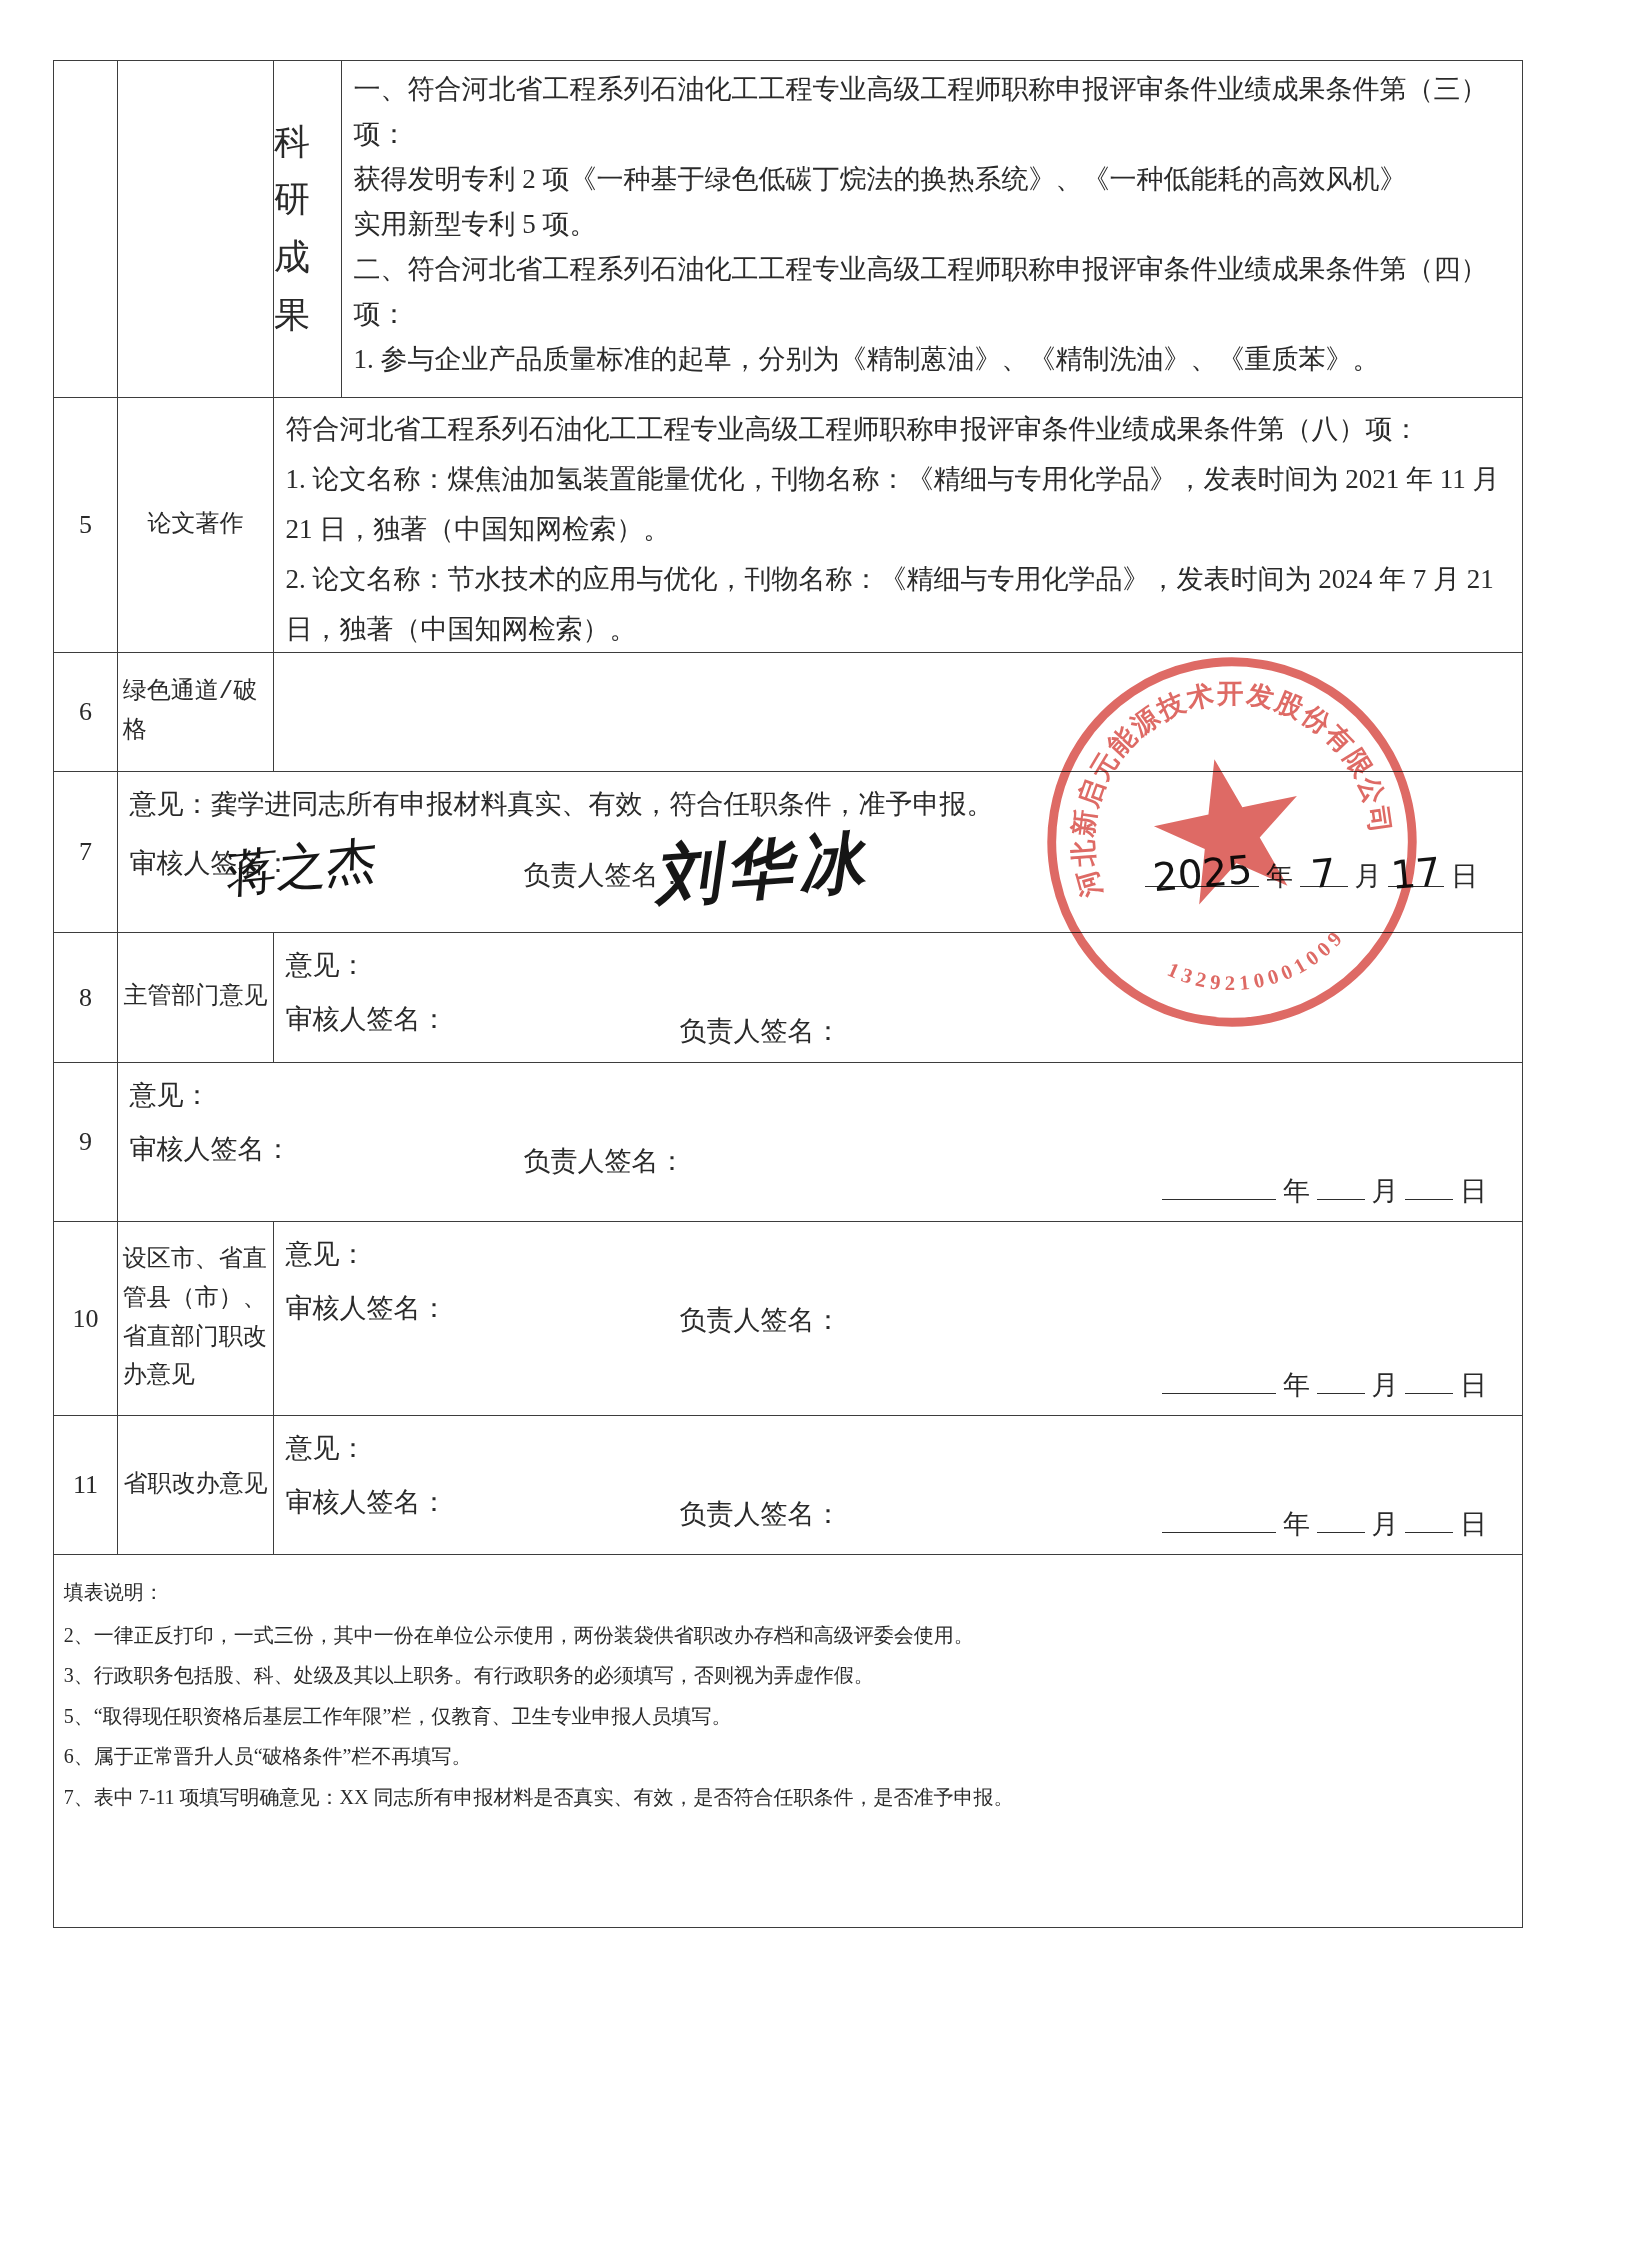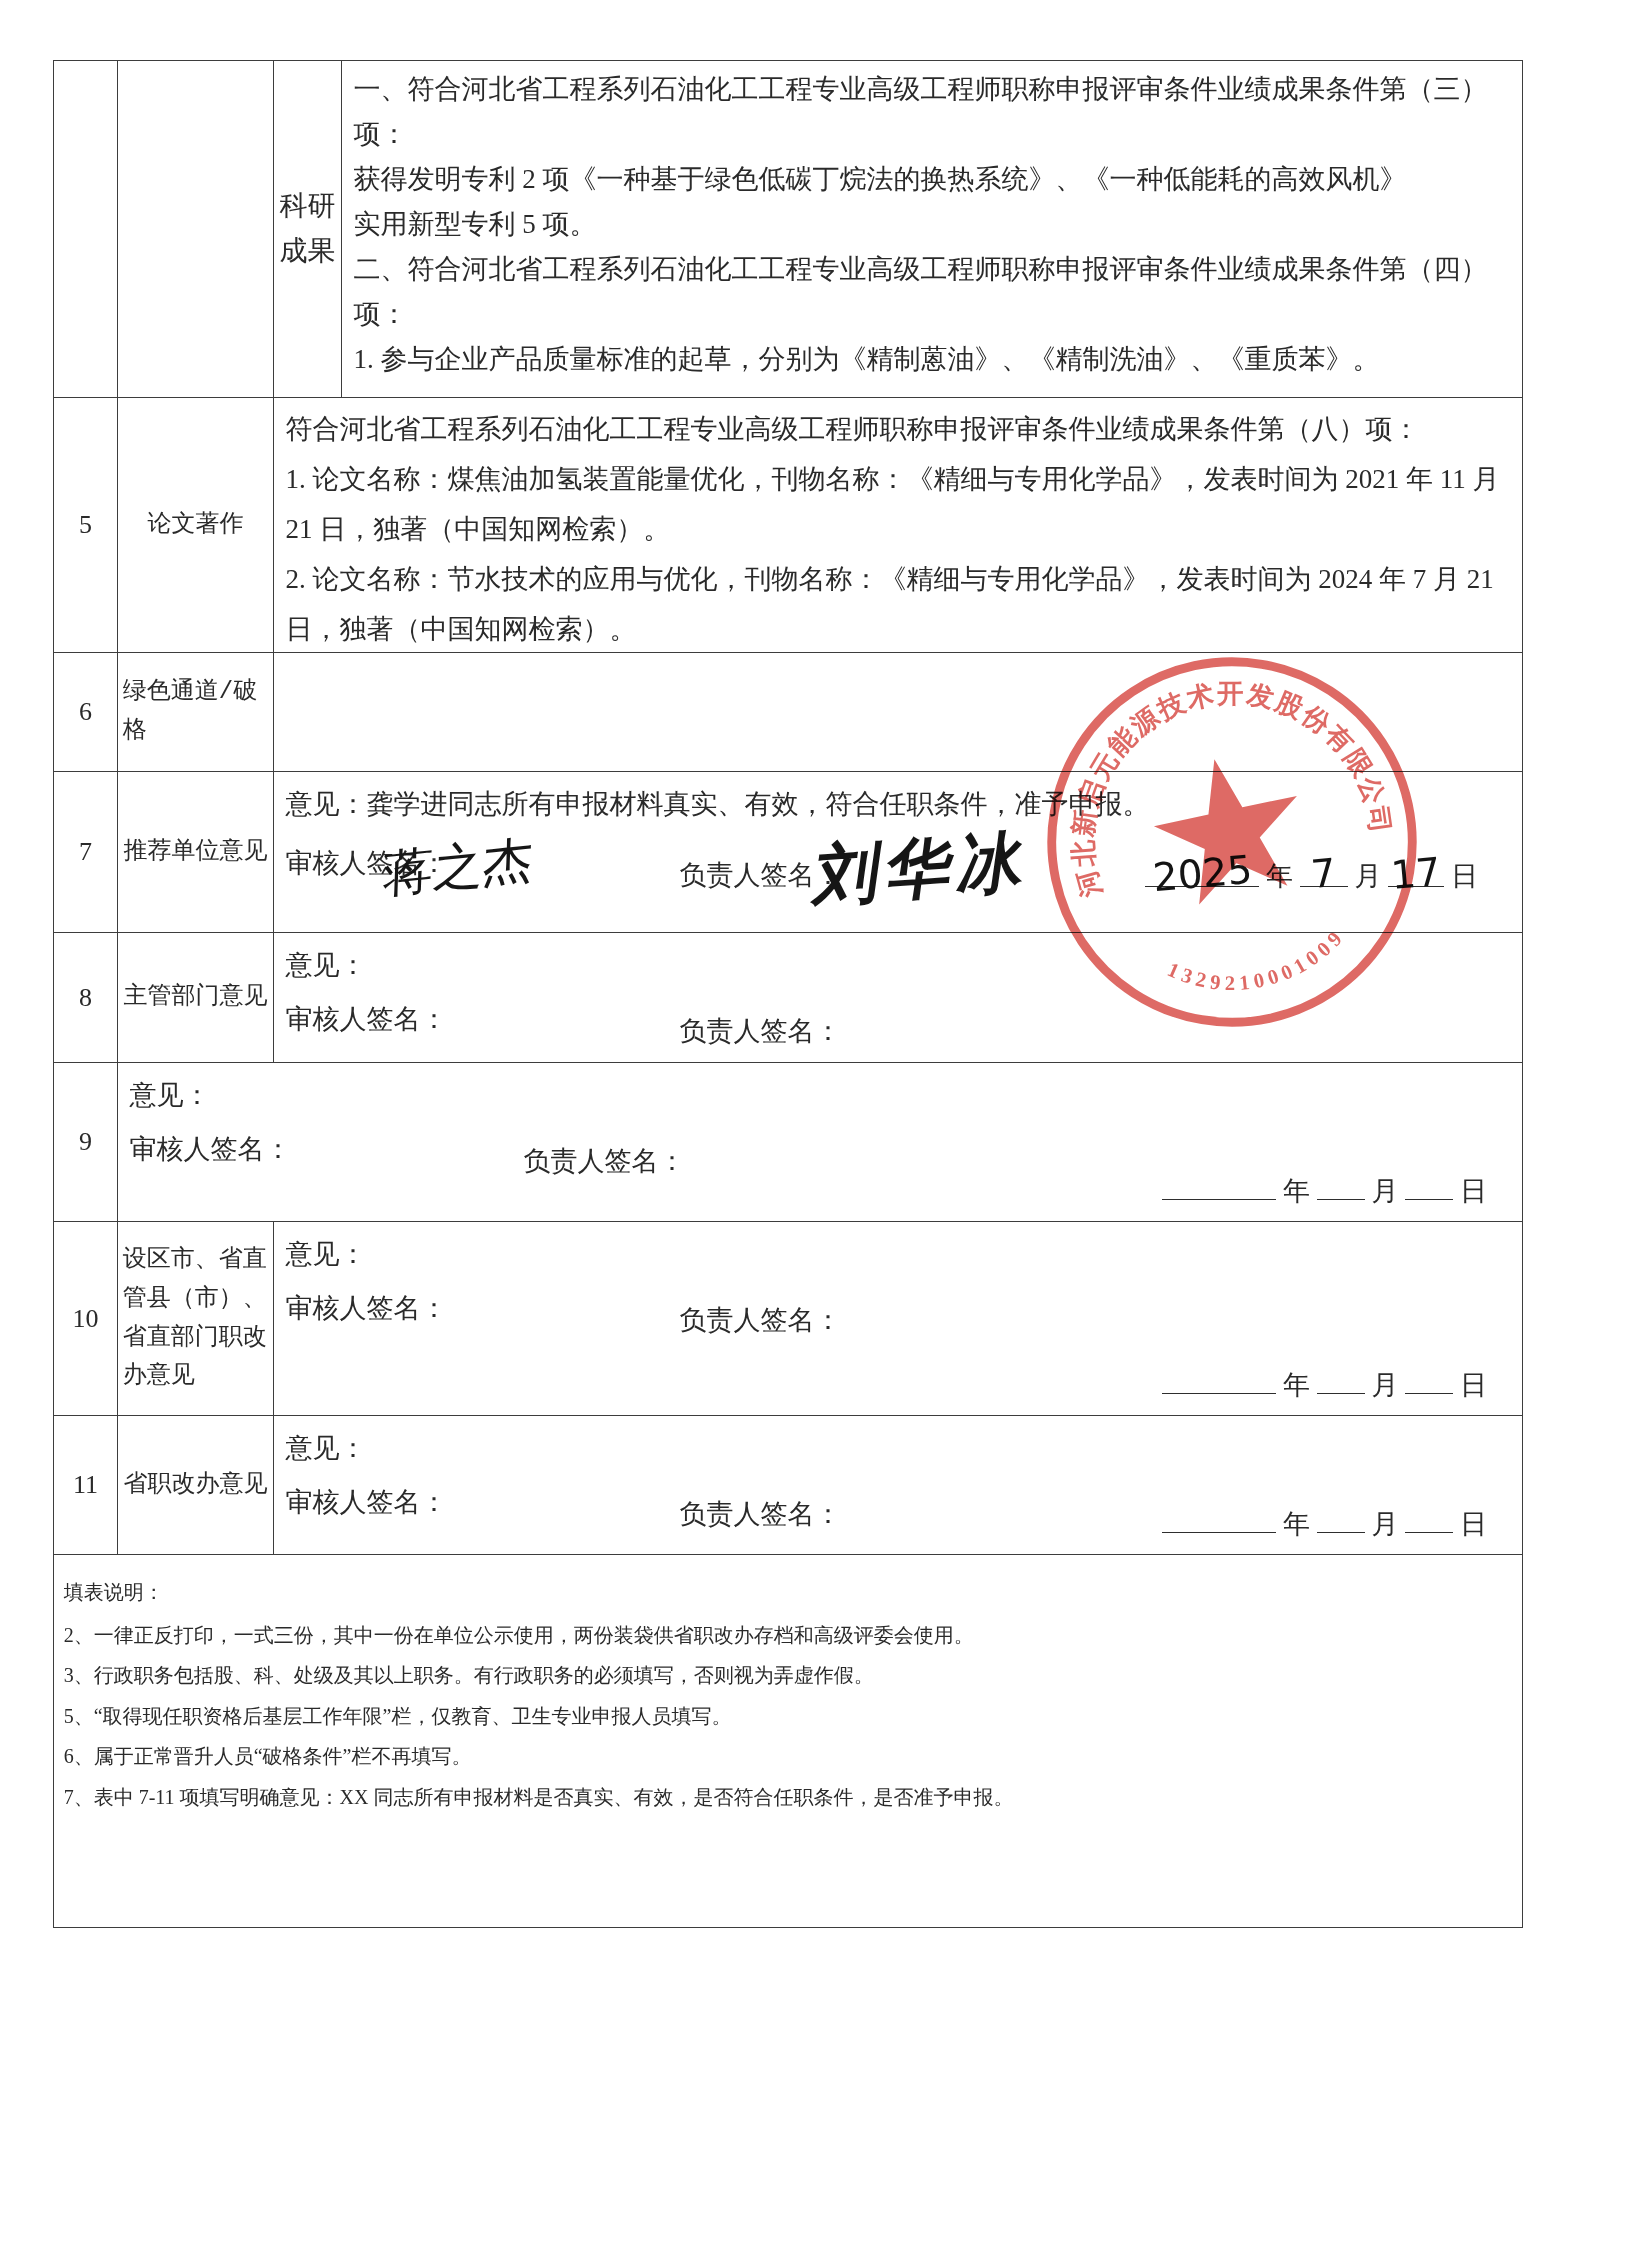--- a/index.html
+++ b/index.html
@@ -25,21 +25,21 @@
   }
   .cell-label{
     width:156px;border-right:1.9px solid #3d3d3d;
     display:flex;align-items:center;justify-content:center;
     text-align:left;font-size:24px;line-height:1.62;
     padding:0 4.8px;flex:none;font-family:Liberation Mono, monospace;
   }
   .cell-sublabel{
     width:68px;border-right:1.9px solid #3d3d3d;
     display:flex;align-items:center;justify-content:center;
-    text-align:center;font-size:28px;line-height:1.6;flex:none;
+    text-align:left;font-size:36px;line-height:1.6;flex:none;
   }
   .cell-content{
     flex:1;position:relative;font-size:27px;
     padding:5.8px 9.7px 0 11.6px;
   }
   .para{margin:0;}
   .r4 .para{line-height:45px;}
   .r5 .para{line-height:50px;}
   .op-line{margin-top:7.7px;line-height:39px;}
   .sign-line{position:relative;height:71px;margin-top:21px;font-size:27px;}
@@ -112,21 +112,20 @@
     </div>
 
     <div class="trow" style="height:119px;">
       <div class="cell cell-num">6</div>
       <div class="cell cell-label">绿色通道/破格</div>
       <div class="cell cell-content"></div>
     </div>
 
     <div class="trow" style="height:161px;">
       <div class="cell cell-num">7</div>
-      <div class="cell cell-label">推荐单位意见</div>
       <div class="cell cell-content">
         <div class="op-line">意见：龚学进同志所有申报材料真实、有效，符合任职条件，准予申报。</div>
         <div class="sign-line">
           <span class="rev-label">审核人签名：</span>
           <span class="sig sig-reviewer">蒋之杰</span>
           <span class="head-label">负责人签名：</span>
           <span class="sig sig-head">刘华冰</span>
         </div>
         <div class="date-line date-filled">
           <span class="blank b-long"><span class="hand">2025</span></span>

